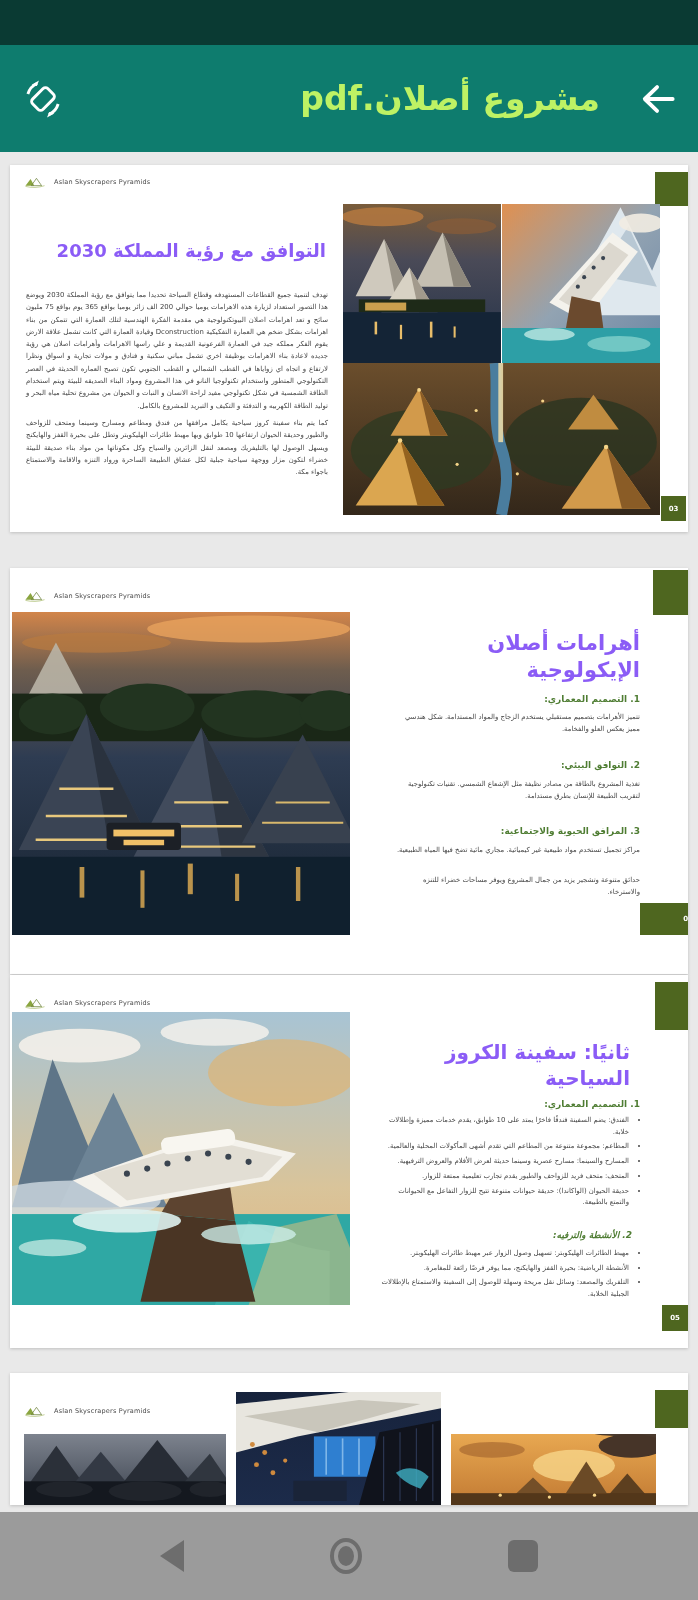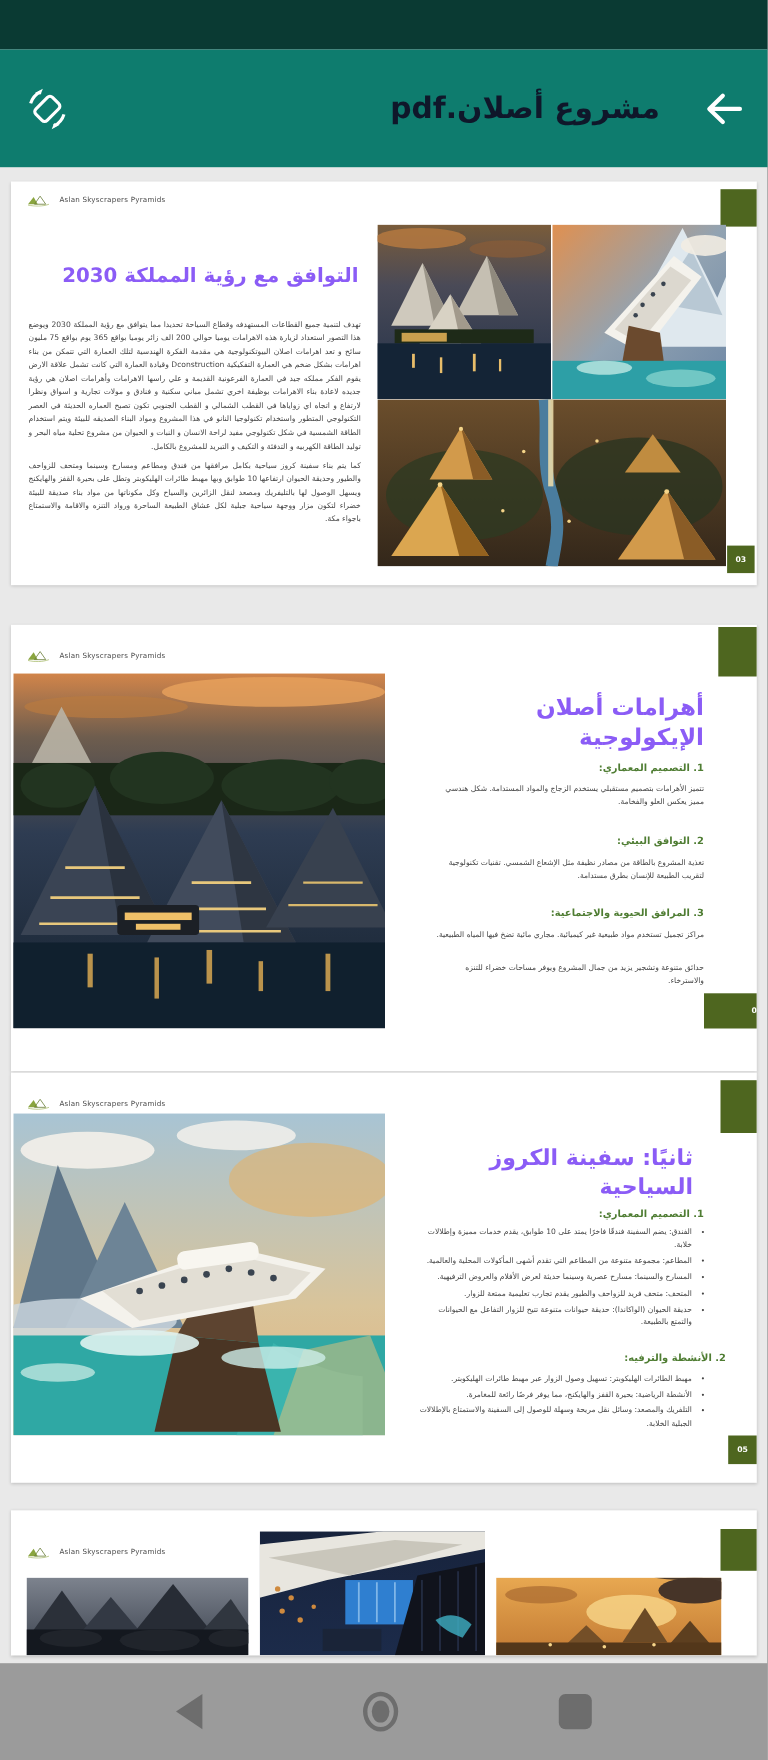--- a/index.html
+++ b/index.html
@@ -3,21 +3,21 @@
 <meta charset="utf-8">
 <style>
   html,body{margin:0;padding:0;background:#444;}
   *{box-sizing:border-box;font-family:"DejaVu Sans",sans-serif;}
   #screen{position:relative;width:698px;height:1600px;margin:0 auto;background:#e9e9e9;overflow:hidden;direction:rtl;}
 
   
   #status-bar{position:absolute;top:0;left:0;width:698px;height:45px;background:#0a3a33;}
   #app-bar{position:absolute;top:45px;left:0;width:698px;height:107px;background:#0e7c6e;display:flex;align-items:center;}
   #app-bar .back{width:44px;height:44px;margin-right:18px;flex:0 0 auto;}
-  #app-bar .title{color:#0f172a;font-size:27px;font-weight:bold;margin-right:36px;white-space:nowrap;}
+  #app-bar .title{color:#bef264;font-size:33px;font-weight:bold;margin-right:36px;white-space:nowrap;}
   #app-bar .rotate{width:46px;height:46px;margin-left:20px;margin-right:auto;flex:0 0 auto;}
 
   
   .page{position:absolute;left:10px;width:678px;background:#fff;box-shadow:0 1px 3px rgba(0,0,0,.18);overflow:hidden;}
   #page1{top:165px;height:367px;}
   #page2{top:568px;height:406px;}
   #page3{top:975px;height:373px;}
   #page4{top:1373px;height:132px;}
   .deco{position:absolute;background:#4e661f;}
   .badge{position:absolute;background:#4e661f;color:#fff;display:flex;align-items:center;justify-content:center;font-size:7px;font-weight:bold;direction:ltr;}
@@ -296,21 +296,21 @@
     </div>
     <div class="h-green" style="left:380px;top:64px;width:240px;font-size:20px;">ثانيًا: سفينة الكروز السياحية</div>
     <div class="sec-title" style="left:372px;top:124px;width:258px;">1. التصميم المعماري:</div>
     <ul class="blts sec-body" style="left:368px;top:140px;width:262px;">
       <li>الفندق: يضم السفينة فندقًا فاخرًا يمتد على 10 طوابق، يقدم خدمات مميزة وإطلالات خلابة.</li>
       <li>المطاعم: مجموعة متنوعة من المطاعم التي تقدم أشهى المأكولات المحلية والعالمية.</li>
       <li>المسارح والسينما: مسارح عصرية وسينما حديثة لعرض الأفلام والعروض الترفيهية.</li>
       <li>المتحف: متحف فريد للزواحف والطيور يقدم تجارب تعليمية ممتعة للزوار.</li>
       <li>حديقة الحيوان (الواكاندا): حديقة حيوانات متنوعة تتيح للزوار التفاعل مع الحيوانات والتمتع بالطبيعة.</li>
     </ul>
-    <div class="sec-title" style="left:392px;top:255px;width:258px;">2. الأنشطة والترفيه:</div>
+    <div class="sec-title" style="left:364px;top:255px;width:258px;font-style:italic;">2. الأنشطة والترفيه:</div>
     <ul class="blts sec-body" style="left:368px;top:273px;width:262px;">
       <li>مهبط الطائرات الهليكوبتر: تسهيل وصول الزوار عبر مهبط طائرات الهليكوبتر.</li>
       <li>الأنشطة الرياضية: بحيرة القفز والهايكنج، مما يوفر فرصًا رائعة للمغامرة.</li>
       <li>التلفريك والمصعد: وسائل نقل مريحة وسهلة للوصول إلى السفينة والاستمتاع بالإطلالات الجبلية الخلابة.</li>
     </ul>
     <div class="badge" style="right:0;top:330px;width:26px;height:26px;">05</div>
   </div>
 
   <div id="page4" class="page">
     <div class="deco" style="right:0;top:17px;width:33px;height:38px;"></div>

